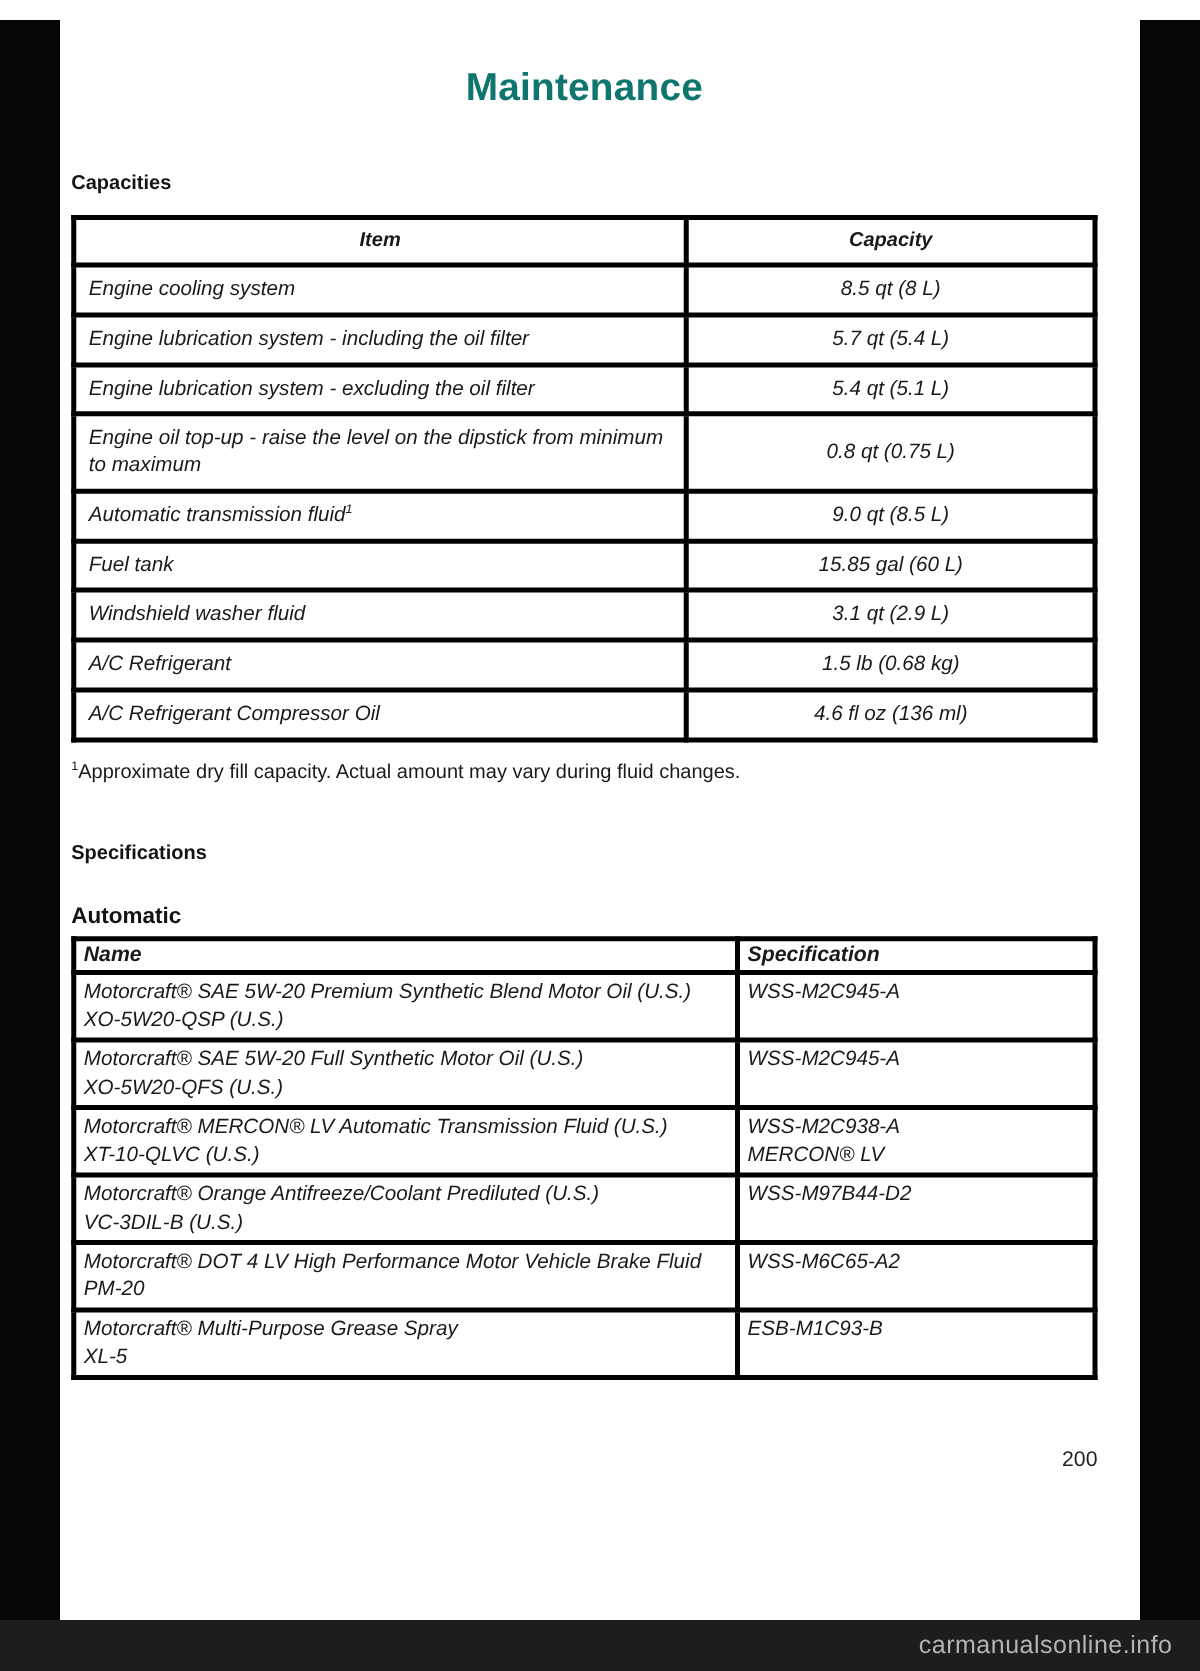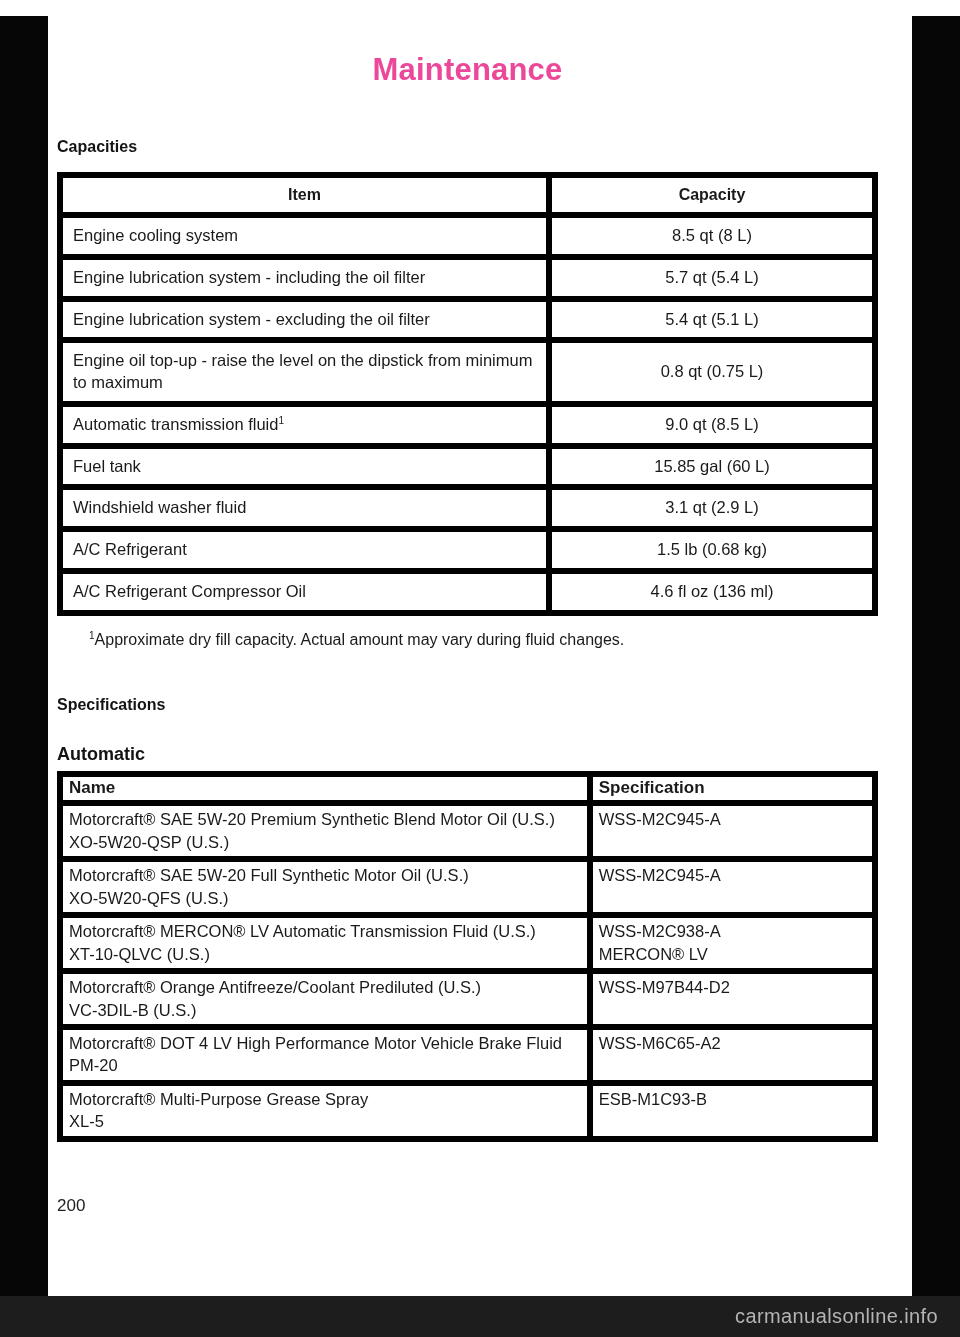--- a/index.html
+++ b/index.html
@@ -40,54 +40,53 @@
   .content {
     position: relative;
     margin: 0 48px;
     padding: 38px 34px 0 9px;
     z-index: 1;
   }
   .chapter-header {
     text-align: center;
     font-size: 31px;
     font-weight: bold;
-    color: #ec4899;
+    color: #0f766e;
     margin-top: 14px;
     margin-bottom: 50px;
     letter-spacing: 0.2px;
   }
   .section-heading {
     font-size: 16px;
     font-weight: bold;
     color: #141414;
     margin-bottom: 16px;
   }
   table { width: 100%; border-collapse: collapse; }
-  th, td { border: 6px solid #000000; }
+  th, td { border: 4px solid #000000; font-style: italic; }
 
   
   .cap-table th {
     font-weight: bold;
     text-align: center;
     font-size: 16px;
     padding: 8px 8px;
   }
   .cap-table td {
     font-size: 16.5px;
     padding: 7px 10px;
     line-height: 1.32;
   }
   .cap-table td.cap { text-align: center; }
   sup { font-size: 10px; line-height: 0; }
 
   .footnote {
     margin-top: 14px;
     font-size: 16px;
     line-height: 1.3;
-    margin-left: 32px;
   }
 
   .spec-heading { margin-top: 46px; margin-bottom: 0; }
   .materials-heading {
     font-size: 18px;
     font-weight: bold;
     color: #141414;
     margin-top: 30px;
     margin-bottom: 6px;
   }
@@ -100,21 +99,21 @@
     padding: 1px 6px 2px 6px;
   }
   .mat-table td {
     font-size: 16.5px;
     padding: 2px 6px 3px 6px;
     line-height: 1.36;
     vertical-align: top;
   }
 
   .page-number {
-    text-align: left;
+    text-align: right;
     font-size: 17px;
     margin-top: 54px;
     color: #222;
   }
 </style>
 </head>
 <body>
 
 <div class="side-bar left"></div>
 <div class="side-bar right"></div>

